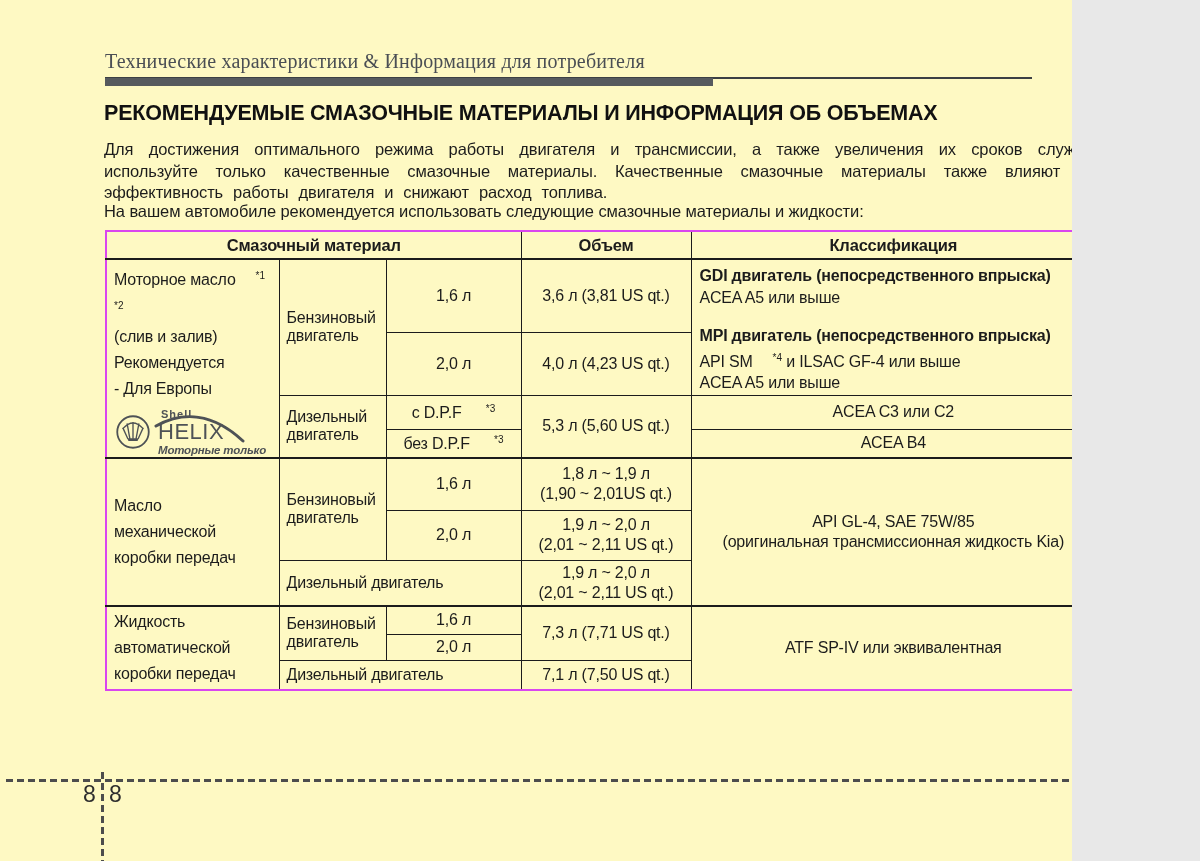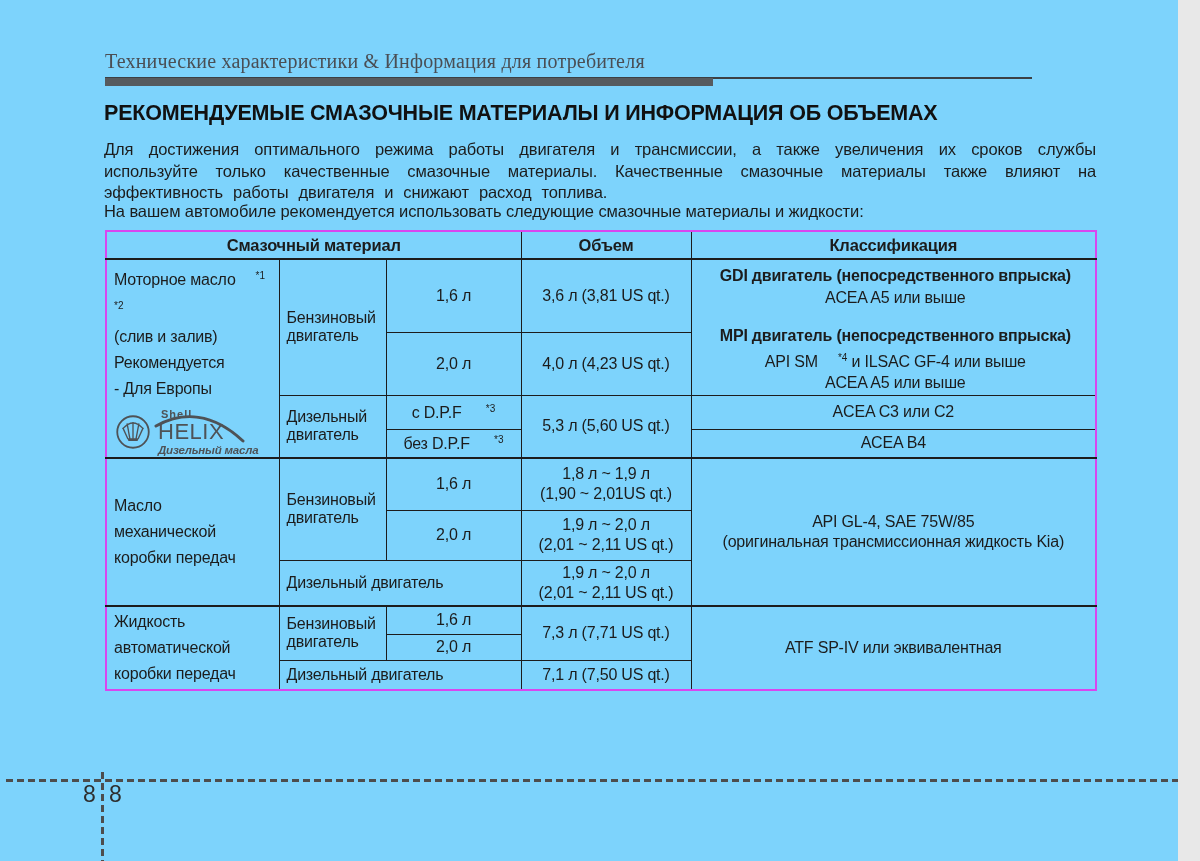--- a/index.html
+++ b/index.html
@@ -1,17 +1,17 @@
 <!DOCTYPE html>
 <html><head>
 <meta charset="utf-8">
 <style>
   * { margin:0; padding:0; box-sizing:border-box; }
   body { background:#e8e8e8; font-family:"Liberation Sans", sans-serif; }
-  .page { position:relative; width:1178px; height:861px; background:#7dd3fc; overflow:hidden; color:#1c1c1c; }
+  .page { position:relative; width:1072px; height:861px; background:#fef9c3; overflow:hidden; color:#1c1c1c; }
 
   
   .chapter { position:absolute; left:105px; top:50px; width:927px; }
   .chapter-title { font-family:"Liberation Serif", serif; font-size:20px; color:#4a4e54; letter-spacing:0.2px; padding-bottom:4px; }
   .chapter-rule { width:927px; border-top:2px solid #3c4044; }
   .chapter-bar { width:608px; height:8px; background:#565a5e; margin-top:-1px; }
 
   
   .main-title { position:absolute; left:104px; top:101px; width:990px; font-size:21.5px; font-weight:bold; letter-spacing:-0.2px; color:#111; }
   .intro-1 { position:absolute; left:104px; top:139px; width:992px; font-size:16.5px; line-height:21.5px; text-align:justify; word-spacing:5.5px; letter-spacing:-0.1px; }
@@ -26,21 +26,21 @@
   .h28{height:28px}.h72{height:72px}.h62{height:62px}.h29{height:29px}
   .h52{height:52px}.h50{height:50px}.h46{height:46px}.h26{height:26px}.h30{height:30px}
   td.left { text-align:left; padding-left:7px; }
   td.vtop { vertical-align:top; padding-top:3px; }
   .pl { white-space:pre-line; }
   .lh20 { line-height:20px; }
   .lh26 { line-height:26px; }
   sup { font-size:10px; letter-spacing:0;margin-left:20px; }
 
   
-  td.cls { text-align:center; padding-left:8px; vertical-align:top; padding-top:5px; }
+  td.cls { text-align:left; padding-left:8px; vertical-align:top; padding-top:5px; }
   .cls-title { font-weight:bold; }
   .cls-block { line-height:21.5px; }
   .cls-gap { margin-top:17px; }
 
   
   .shell-logo { display:flex; align-items:center; gap:7px; margin-top:7px; margin-left:1px; }
   .logo-text { display:flex; flex-direction:column; line-height:1; }
   .logo-brand { font-size:11px; font-weight:bold; color:#4e5256; letter-spacing:1px; margin-left:3px; }
   .logo-product-wrap { position:relative; display:inline-block; margin-top:1px; }
   .logo-product { font-size:22px; font-weight:normal; color:#4e5256; letter-spacing:0.5px; }
@@ -106,21 +106,21 @@
                 </g>
               </svg>
               <div class="logo-text">
                 <span class="logo-brand">Shell</span>
                 <span class="logo-product-wrap">
                   <span class="logo-product">HELIX</span>
                   <svg class="logo-swoosh" width="96" height="32" viewBox="0 0 96 32">
                     <path d="M3 13 C 30 -2, 60 0, 90 28" fill="none" stroke="#4e5256" stroke-width="3" stroke-linecap="round"></path>
                   </svg>
                 </span>
-                <span class="logo-tagline">Дизельный масла</span>
+                <span class="logo-tagline">Моторные только</span>
               </div>
             </div>
           </td>
           <td rowspan="2" class="left">Бензиновый двигатель</td>
           <td>1,6 л</td>
           <td>3,6 л (3,81 US qt.)</td>
           <td rowspan="2" class="cls">
             <div class="cls-block">
               <div class="cls-title">GDI двигатель (непосредственного впрыска)</div>
               <div>ACEA A5 или выше</div>

